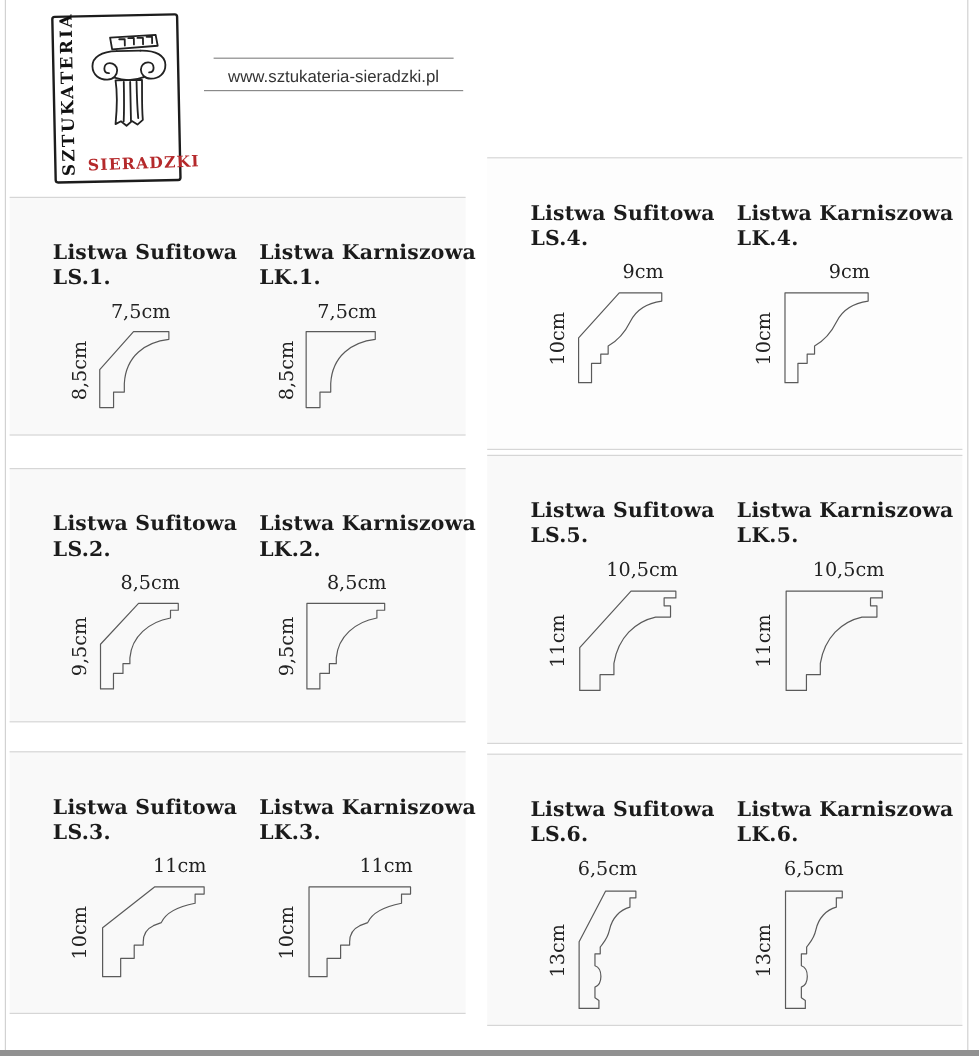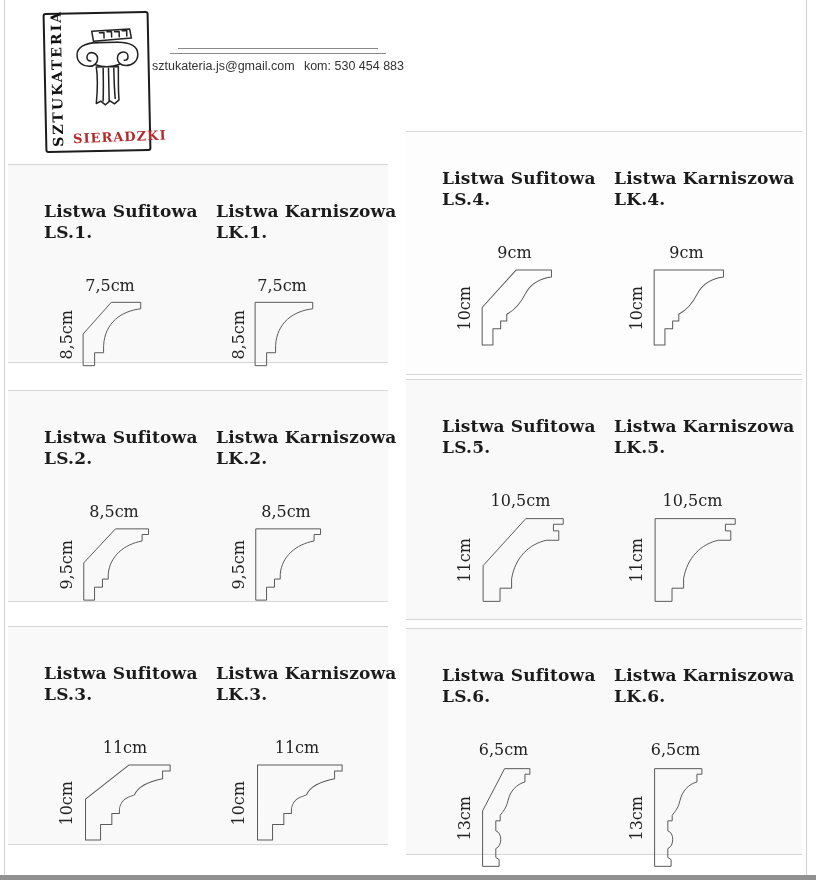--- a/index.html
+++ b/index.html
@@ -64,22 +64,22 @@
   .cell-5 { left:406px; top:379px; width:396px; height:241px; }
   .cell-6 { left:406px; top:628px; width:396px; height:227px; }
 
   .panel { width:172px; }
   .p-title {
     font-family:"DejaVu Serif", serif; font-weight:bold; font-size:17px;
     line-height:1.22; color:#1b1b1b; letter-spacing:0.2px; white-space:nowrap;
   }
   .fig { display:grid; grid-template-columns:24px max-content; margin:8px 0 0 10px; }
   .wlabel {
-    grid-column:2; grid-row:1; text-align:center; font-size:16px; color:#222;
-    margin-bottom:3px; font-family:"DejaVu Serif", serif;margin-top:26px;
+    grid-column:2; grid-row:1; text-align:right; font-size:16px; color:#222;
+    margin-bottom:3px; font-family:"DejaVu Serif", serif;
   }
   .hlabel {
     grid-column:1; grid-row:2; writing-mode:vertical-rl; transform:rotate(180deg);
     justify-self:center; align-self:center; font-size:16px; color:#222;
     font-family:"DejaVu Serif", serif; white-space:nowrap;
   }
   svg.profile { grid-column:2; grid-row:2; display:block; }
   svg.profile path {
     fill:none; stroke:#5a5a5a; stroke-width:1;
     vector-effect:non-scaling-stroke; stroke-linejoin:round;
@@ -102,25 +102,22 @@
       <path class="cap-stroke" d="M63 19 C 80 19 90 25 90 35 C 90 45 82 50 74 50 C 67 50 63 45 63 40 C 63 35 67 32 71 32 C 75 32 77 35 77 38 C 77 41 75 43 72 43"></path>
       <path class="cap-stroke" d="M37 19 L63 19 M34 48 Q 50 54 66 48"></path>
       <path class="cap-fill" d="M35 51 C 37 66 36 82 34 99 L 40 96 L 46 101 L 52 96 L 58 100 L 64 95 C 63 79 64 64 64 51 Z"></path>
       <path class="cap-stroke" d="M44 53 C 44 67 44 81 43 96 M51 53 C 51 67 51 81 51 96 M58 53 C 58 66 58 79 59 93"></path>
     </svg>
     <div class="logo-red">SIERADZKI</div>
   </div>
 
   <div class="header-text">
     <div class="h-rule1"></div>
+    <div class="h-www">www.sztukateria-sieradzki.pl</div>
     <div class="h-rule2"></div>
-    <div class="h-contact">
-      <span>sztukateria.js@gmail.com</span>
-      <span>kom: 530 454 883</span>
-    </div>
   </div>
 </div>
 
 <div class="cell cell-1">
   <div class="panel">
     <div class="p-title"><span>Listwa Sufitowa</span><br><span>LS.1.</span></div>
     <div class="fig">
       <div class="wlabel">7,5cm</div>
       <div class="hlabel">8,5cm</div>
       <svg class="profile" viewBox="0 0 100 100" preserveAspectRatio="none" width="64" height="72">

